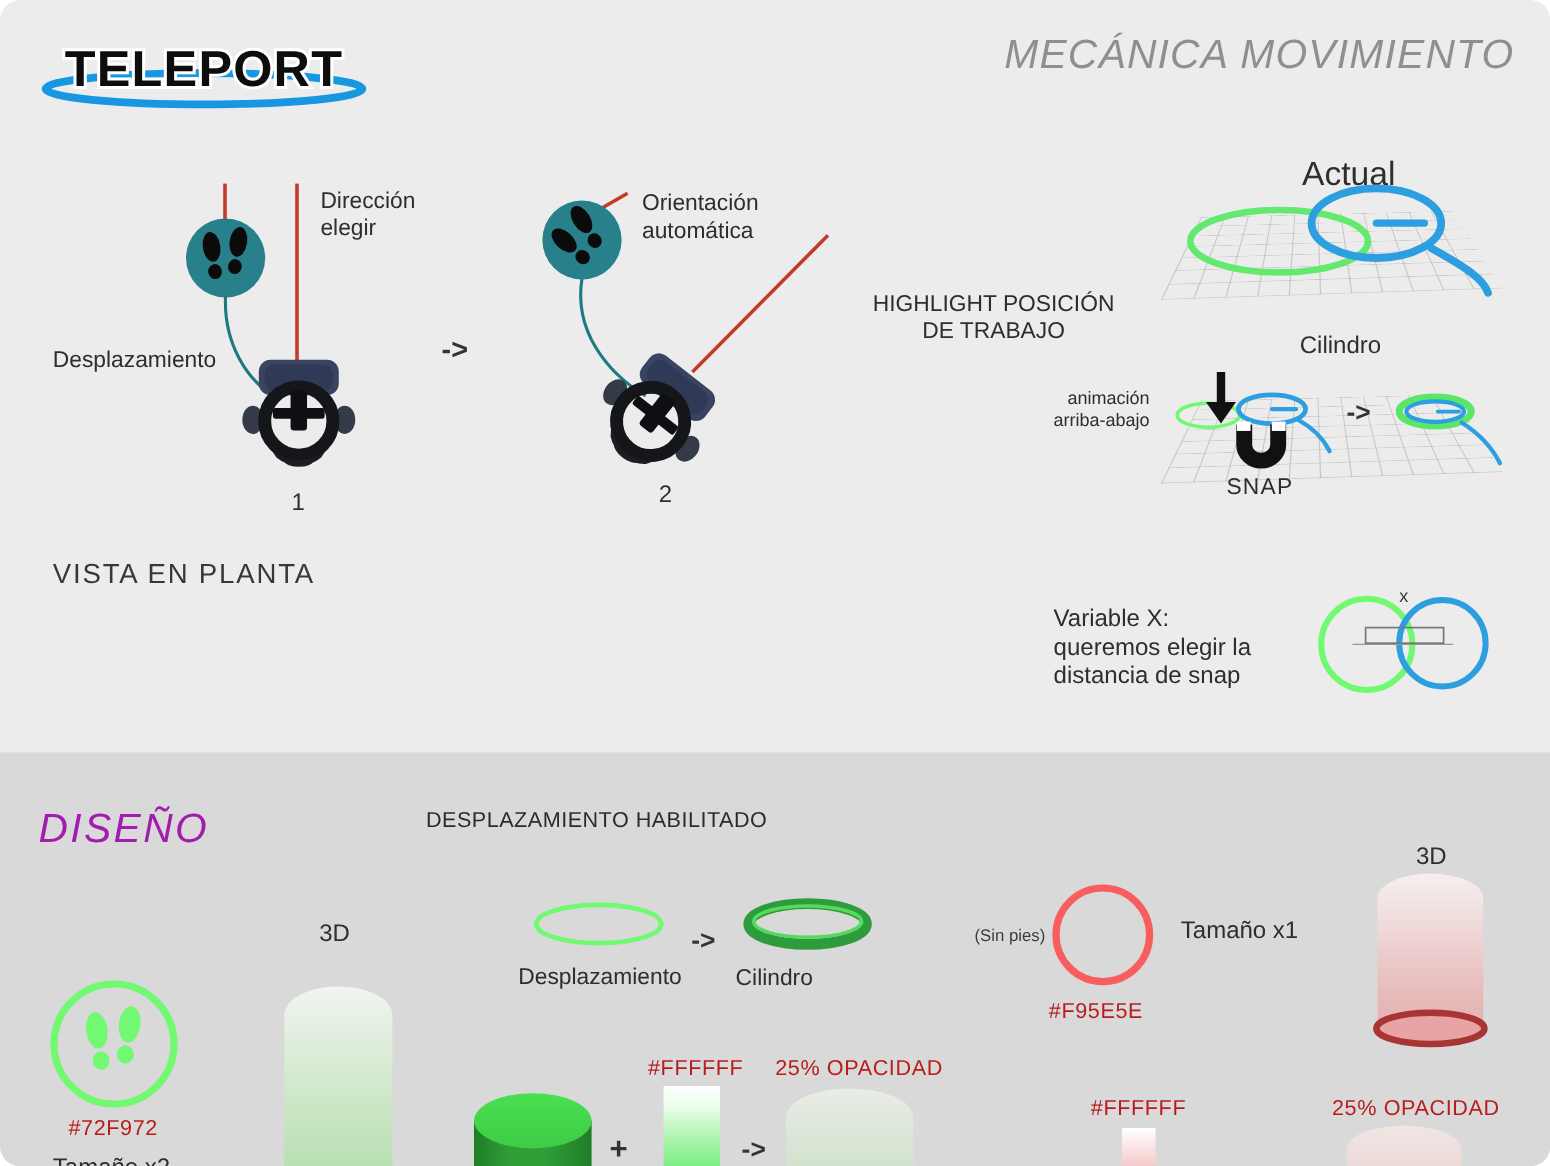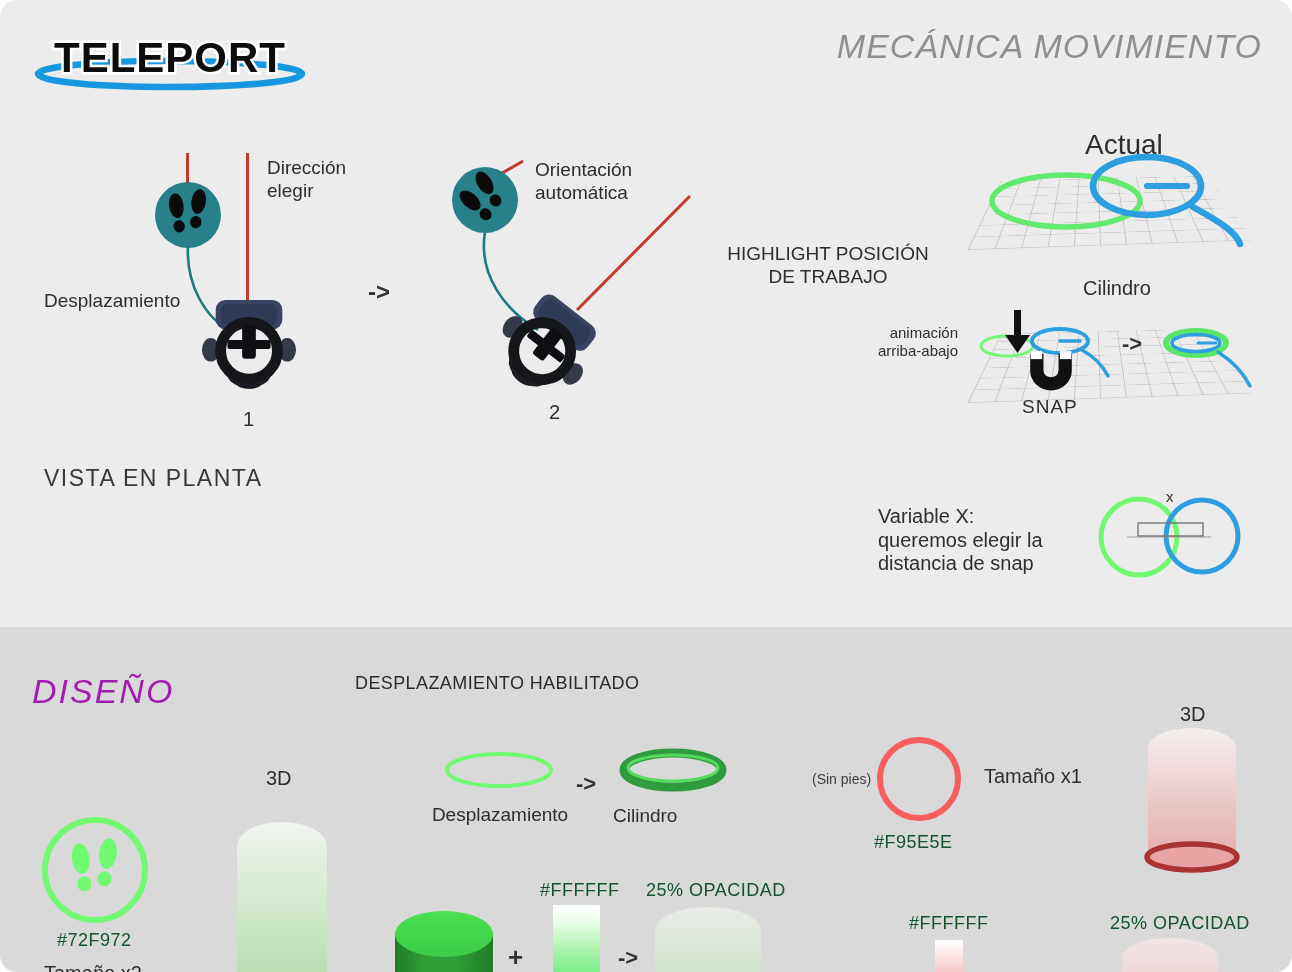--- a/index.html
+++ b/index.html
@@ -5,21 +5,21 @@
   html,body{margin:0;padding:0;}
   body{font-family:"Liberation Sans","DejaVu Sans",sans-serif;}
   .canvas{position:relative;width:1292px;height:972px;background:#ECECEC;overflow:hidden;border-radius:17px;}
   .abs{position:absolute;}
   .bottom-band{left:0;top:627px;width:1292px;height:345px;background:#D9D9D9;}
   .lbl{color:#2e2e2e;font-size:19px;line-height:1.22;}
   .preline{white-space:pre-line;}
   .arrow-txt{font-weight:700;color:#333;font-size:24px;}
   .hdr{color:#8f8f8f;font-size:34px;letter-spacing:1px;font-style:italic;}
   .sec-hdr{color:#2b2b2b;font-size:18px;letter-spacing:.4px;}
-  .hex{font-size:18px;color:#14532d;letter-spacing:.5px;}
+  .hex{font-size:18px;color:#b91c1c;letter-spacing:.5px;}
   .teal-dot{width:66px;height:66px;border-radius:50%;background:#27808A;display:flex;align-items:center;justify-content:center;}
   .vline{width:3px;background:#C23B2A;}
   .grid{background-image:
       repeating-linear-gradient(90deg, rgba(165,165,165,.55) 0 1px, transparent 1px 26px),
       repeating-linear-gradient(0deg, rgba(165,165,165,.45) 0 1px, transparent 1px 20px);
     transform-origin:50% 100%;
     transform:perspective(300px) rotateX(50deg) rotateZ(-3deg);}
   .ring-circle{border-radius:50%;}
   .cyl-top{border-radius:50%;}
   svg text{font-family:"Liberation Sans","DejaVu Sans",sans-serif;}

